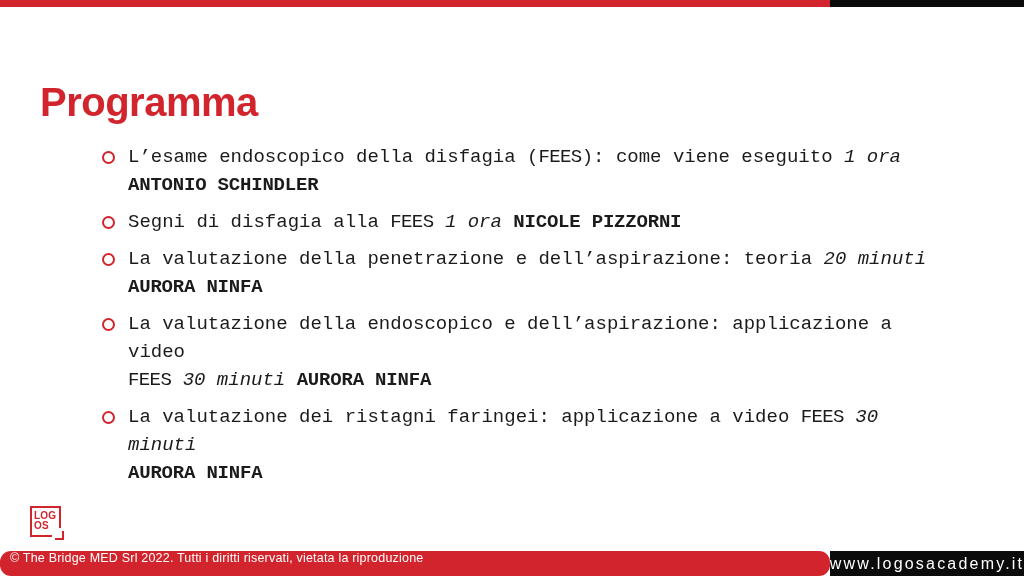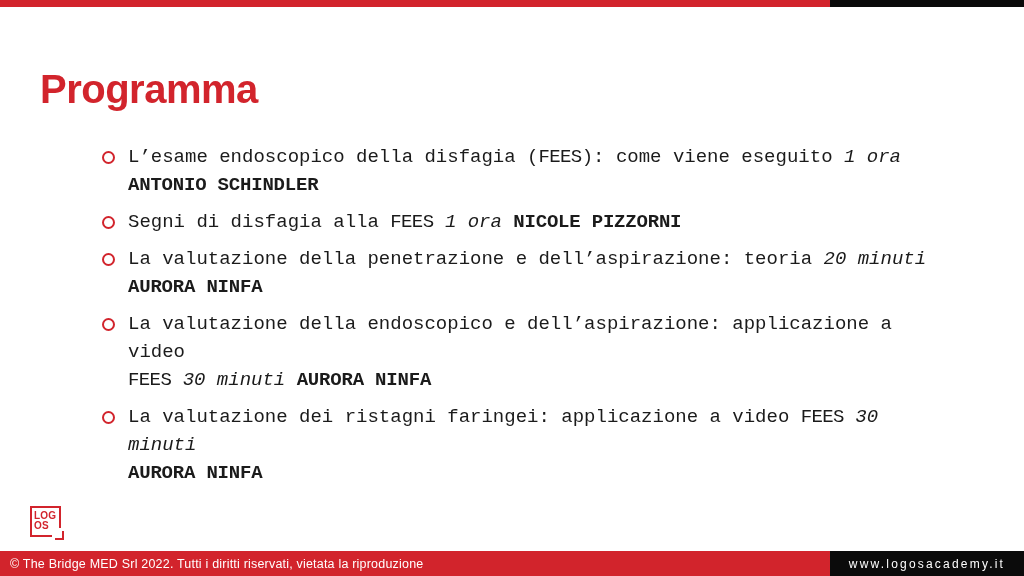--- a/index.html
+++ b/index.html
@@ -26,21 +26,21 @@
     position: absolute;
     top: 0; left: 830px;
     width: 194px; height: 7px;
     background: #0a0a0a;
   }
 
   
   .title {
     position: absolute;
     left: 40px;
-    top: 40px;
+    top: 53px;
     font-size: 40px;
     font-weight: 800;
     letter-spacing: -0.5px;
     color: #d2242c;
   }
 
   
   .program-list {
     position: absolute;
     left: 90px;
@@ -113,40 +113,41 @@
     letter-spacing: 0.2px;
   }
 
   
   .footer-red {
     position: absolute;
     left: 0; bottom: 0;
     width: 830px; height: 25px;
     background: #d2242c;
     display: flex;
-    align-items: center;
+    align-items: flex-start;
+    border-radius: 11px;
   }
   .footer-copy {
     color: #ffffff;
     font-size: 12.5px;
     padding-left: 10px;
     letter-spacing: 0.2px;
   }
   .footer-black {
     position: absolute;
     left: 830px; bottom: 0;
     width: 194px; height: 25px;
     background: #0b0b0b;
     display: flex;
     align-items: center;
     justify-content: center;
   }
   .footer-url {
     color: #ffffff;
-    font-size: 12px;
+    font-size: 16px;
     letter-spacing: 2.2px;
     text-decoration: none;
   }
 </style>
 </head>
 <body>
 
 <div class="top-bar-red"></div>
 <div class="top-bar-black"></div>
 

